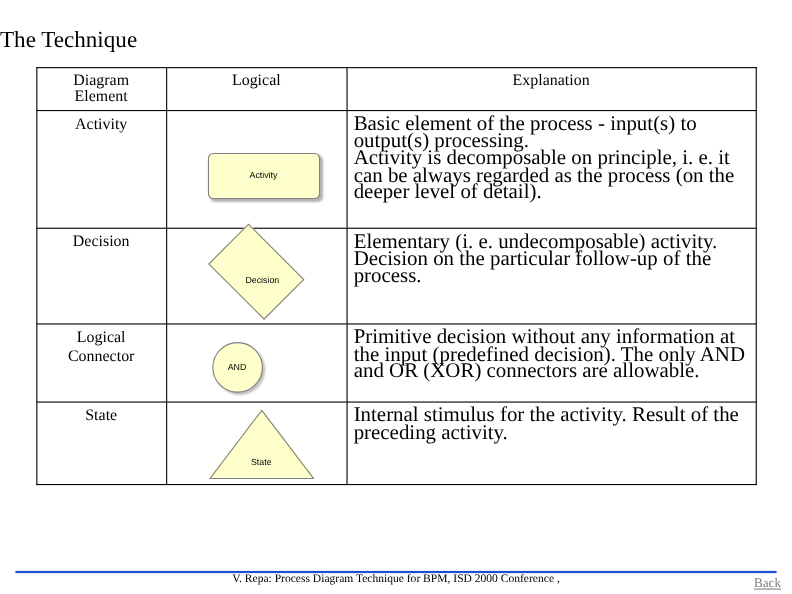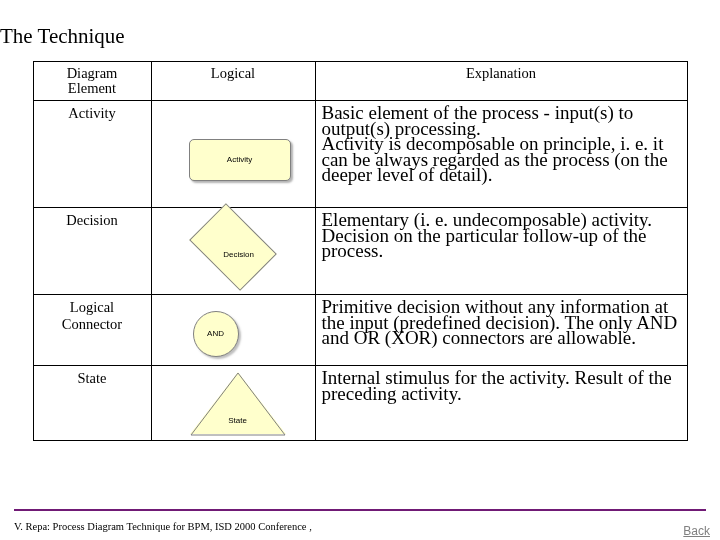--- a/index.html
+++ b/index.html
@@ -177,34 +177,35 @@
     display: flex;
     align-items: center;
     justify-content: center;
   }
 
   .footer {
     position: absolute;
     left: 14px;
     bottom: 8px;
     width: 692px;
-    border-top: 2px solid #701a75;
-    padding-top: 10px;
+    border-top: 2px solid #1d4ed8;
+    padding-top: 0;
+    text-align: center;
   }
   .footer-text {
     font-family: "Liberation Serif", serif;
     font-size: 10.5px;
     line-height: 11px;
     color: #000;
   }
   .back-link {
     position: absolute;
     right: 10px;
     bottom: 2px;
-    font-family: Liberation Sans, sans-serif;
+    font-family: Liberation Serif, serif;
     font-size: 12px;
     color: #808080;
     text-decoration: underline;
   }
 </style>
 </head>
 <body>
 
 <div class="slide">
 

